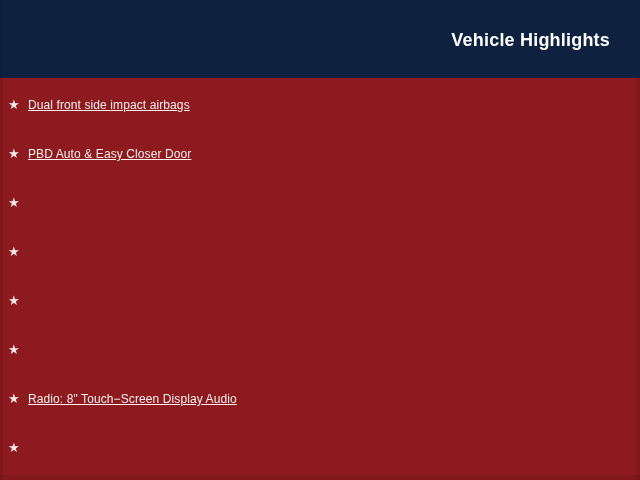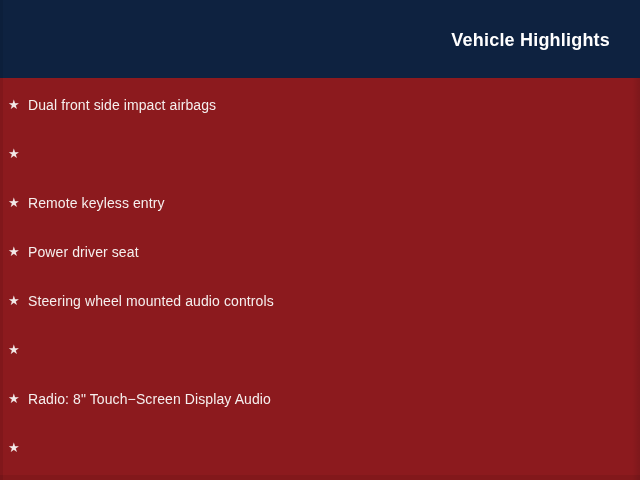--- a/index.html
+++ b/index.html
@@ -67,24 +67,25 @@
   .bullet-star {
     color: #f2e9e8;
     font-size: 13px;
     line-height: 20px;
     width: 20px;
     flex: 0 0 20px;
     text-align: left;
   }
   .feature-text {
     color: #f6efee;
-    font-size: 14px;
+    font-size: 12px;
     line-height: 20px;
     white-space: nowrap;
     letter-spacing: 0.1px;
+    text-decoration: underline;
   }
   .right-edge {
     position: absolute;
     right: 0;
     top: 78px;
     width: 8px;
     height: 402px;
     background: linear-gradient(to right, rgba(0,0,0,0) 0%, rgba(0,0,0,0.10) 100%);
     pointer-events: none;
   }
@@ -119,35 +120,33 @@
   <div class="body-panel">
     <ul class="feature-list">
 
       <li class="feature-item">
         <span class="bullet-star">★</span>
         <span class="feature-text">Dual front side impact airbags</span>
       </li>
 
       <li class="feature-item">
         <span class="bullet-star">★</span>
+        <span class="feature-text">PBD Auto &amp; Easy Closer Door</span>
       </li>
 
       <li class="feature-item">
         <span class="bullet-star">★</span>
-        <span class="feature-text">Remote keyless entry</span>
       </li>
 
       <li class="feature-item">
         <span class="bullet-star">★</span>
-        <span class="feature-text">Power driver seat</span>
       </li>
 
       <li class="feature-item">
         <span class="bullet-star">★</span>
-        <span class="feature-text">Steering wheel mounted audio controls</span>
       </li>
 
       <li class="feature-item">
         <span class="bullet-star">★</span>
       </li>
 
       <li class="feature-item">
         <span class="bullet-star">★</span>
         <span class="feature-text">Radio: 8" Touch−Screen Display Audio</span>
       </li>

